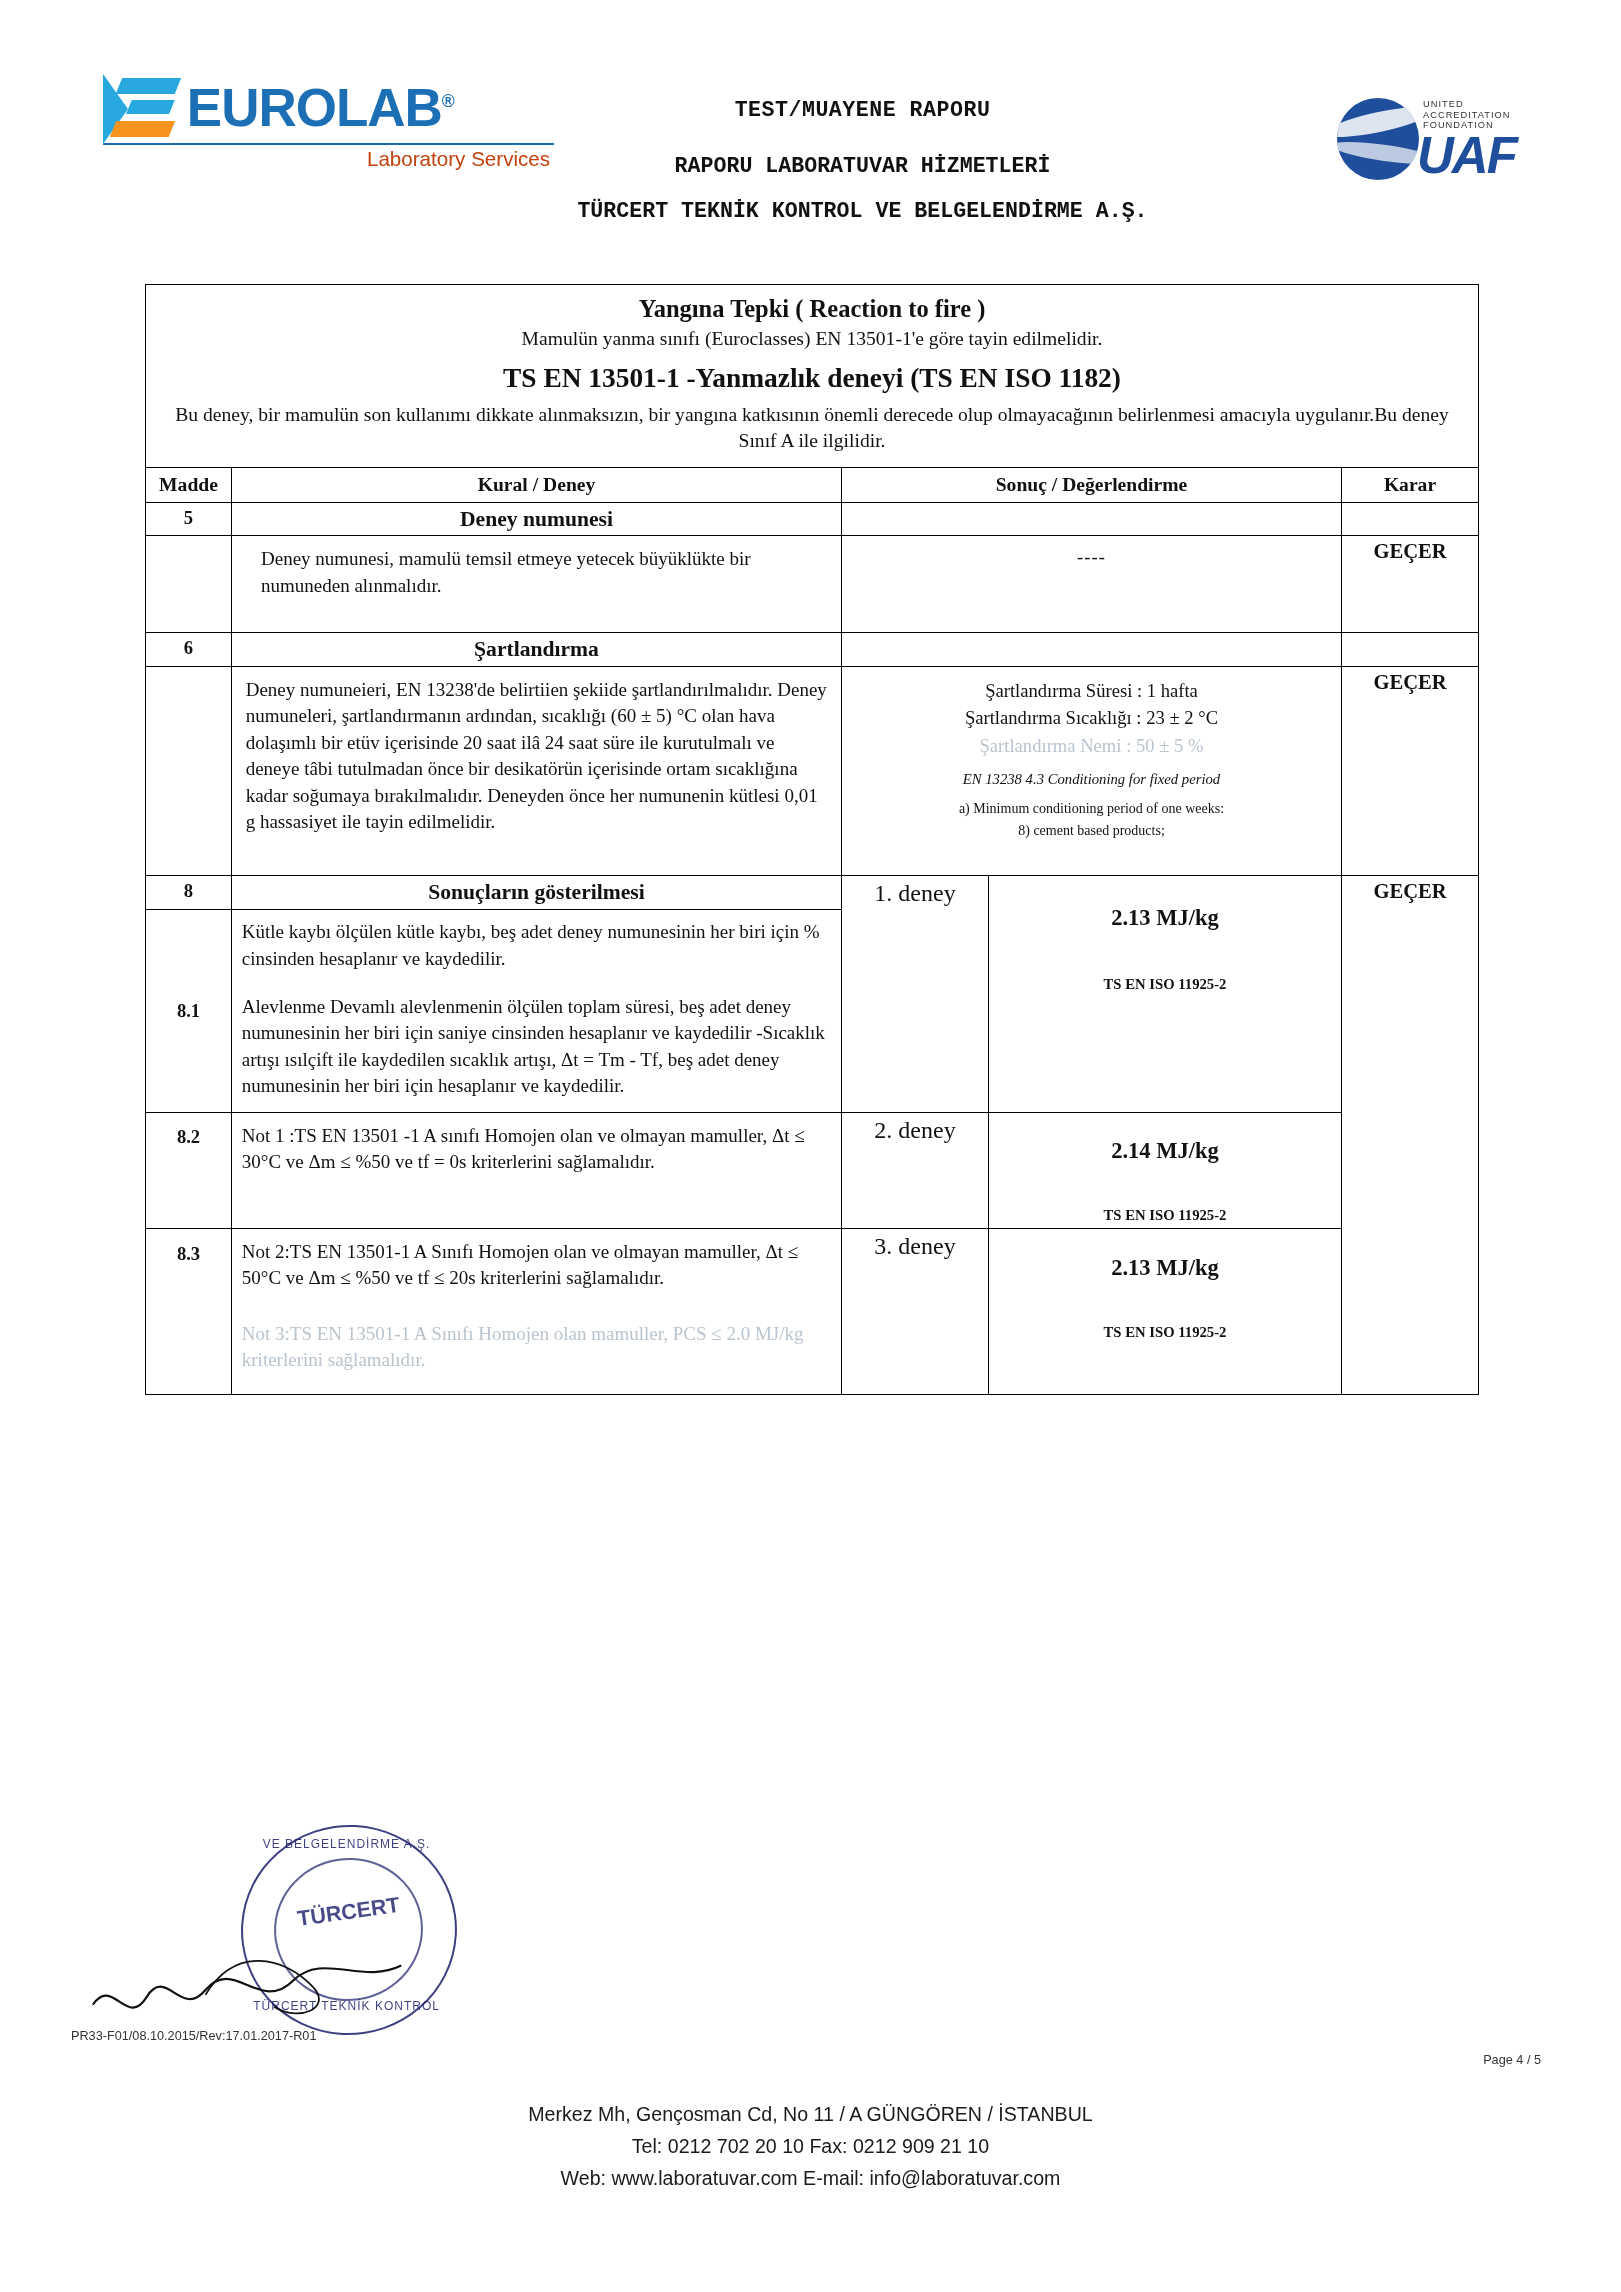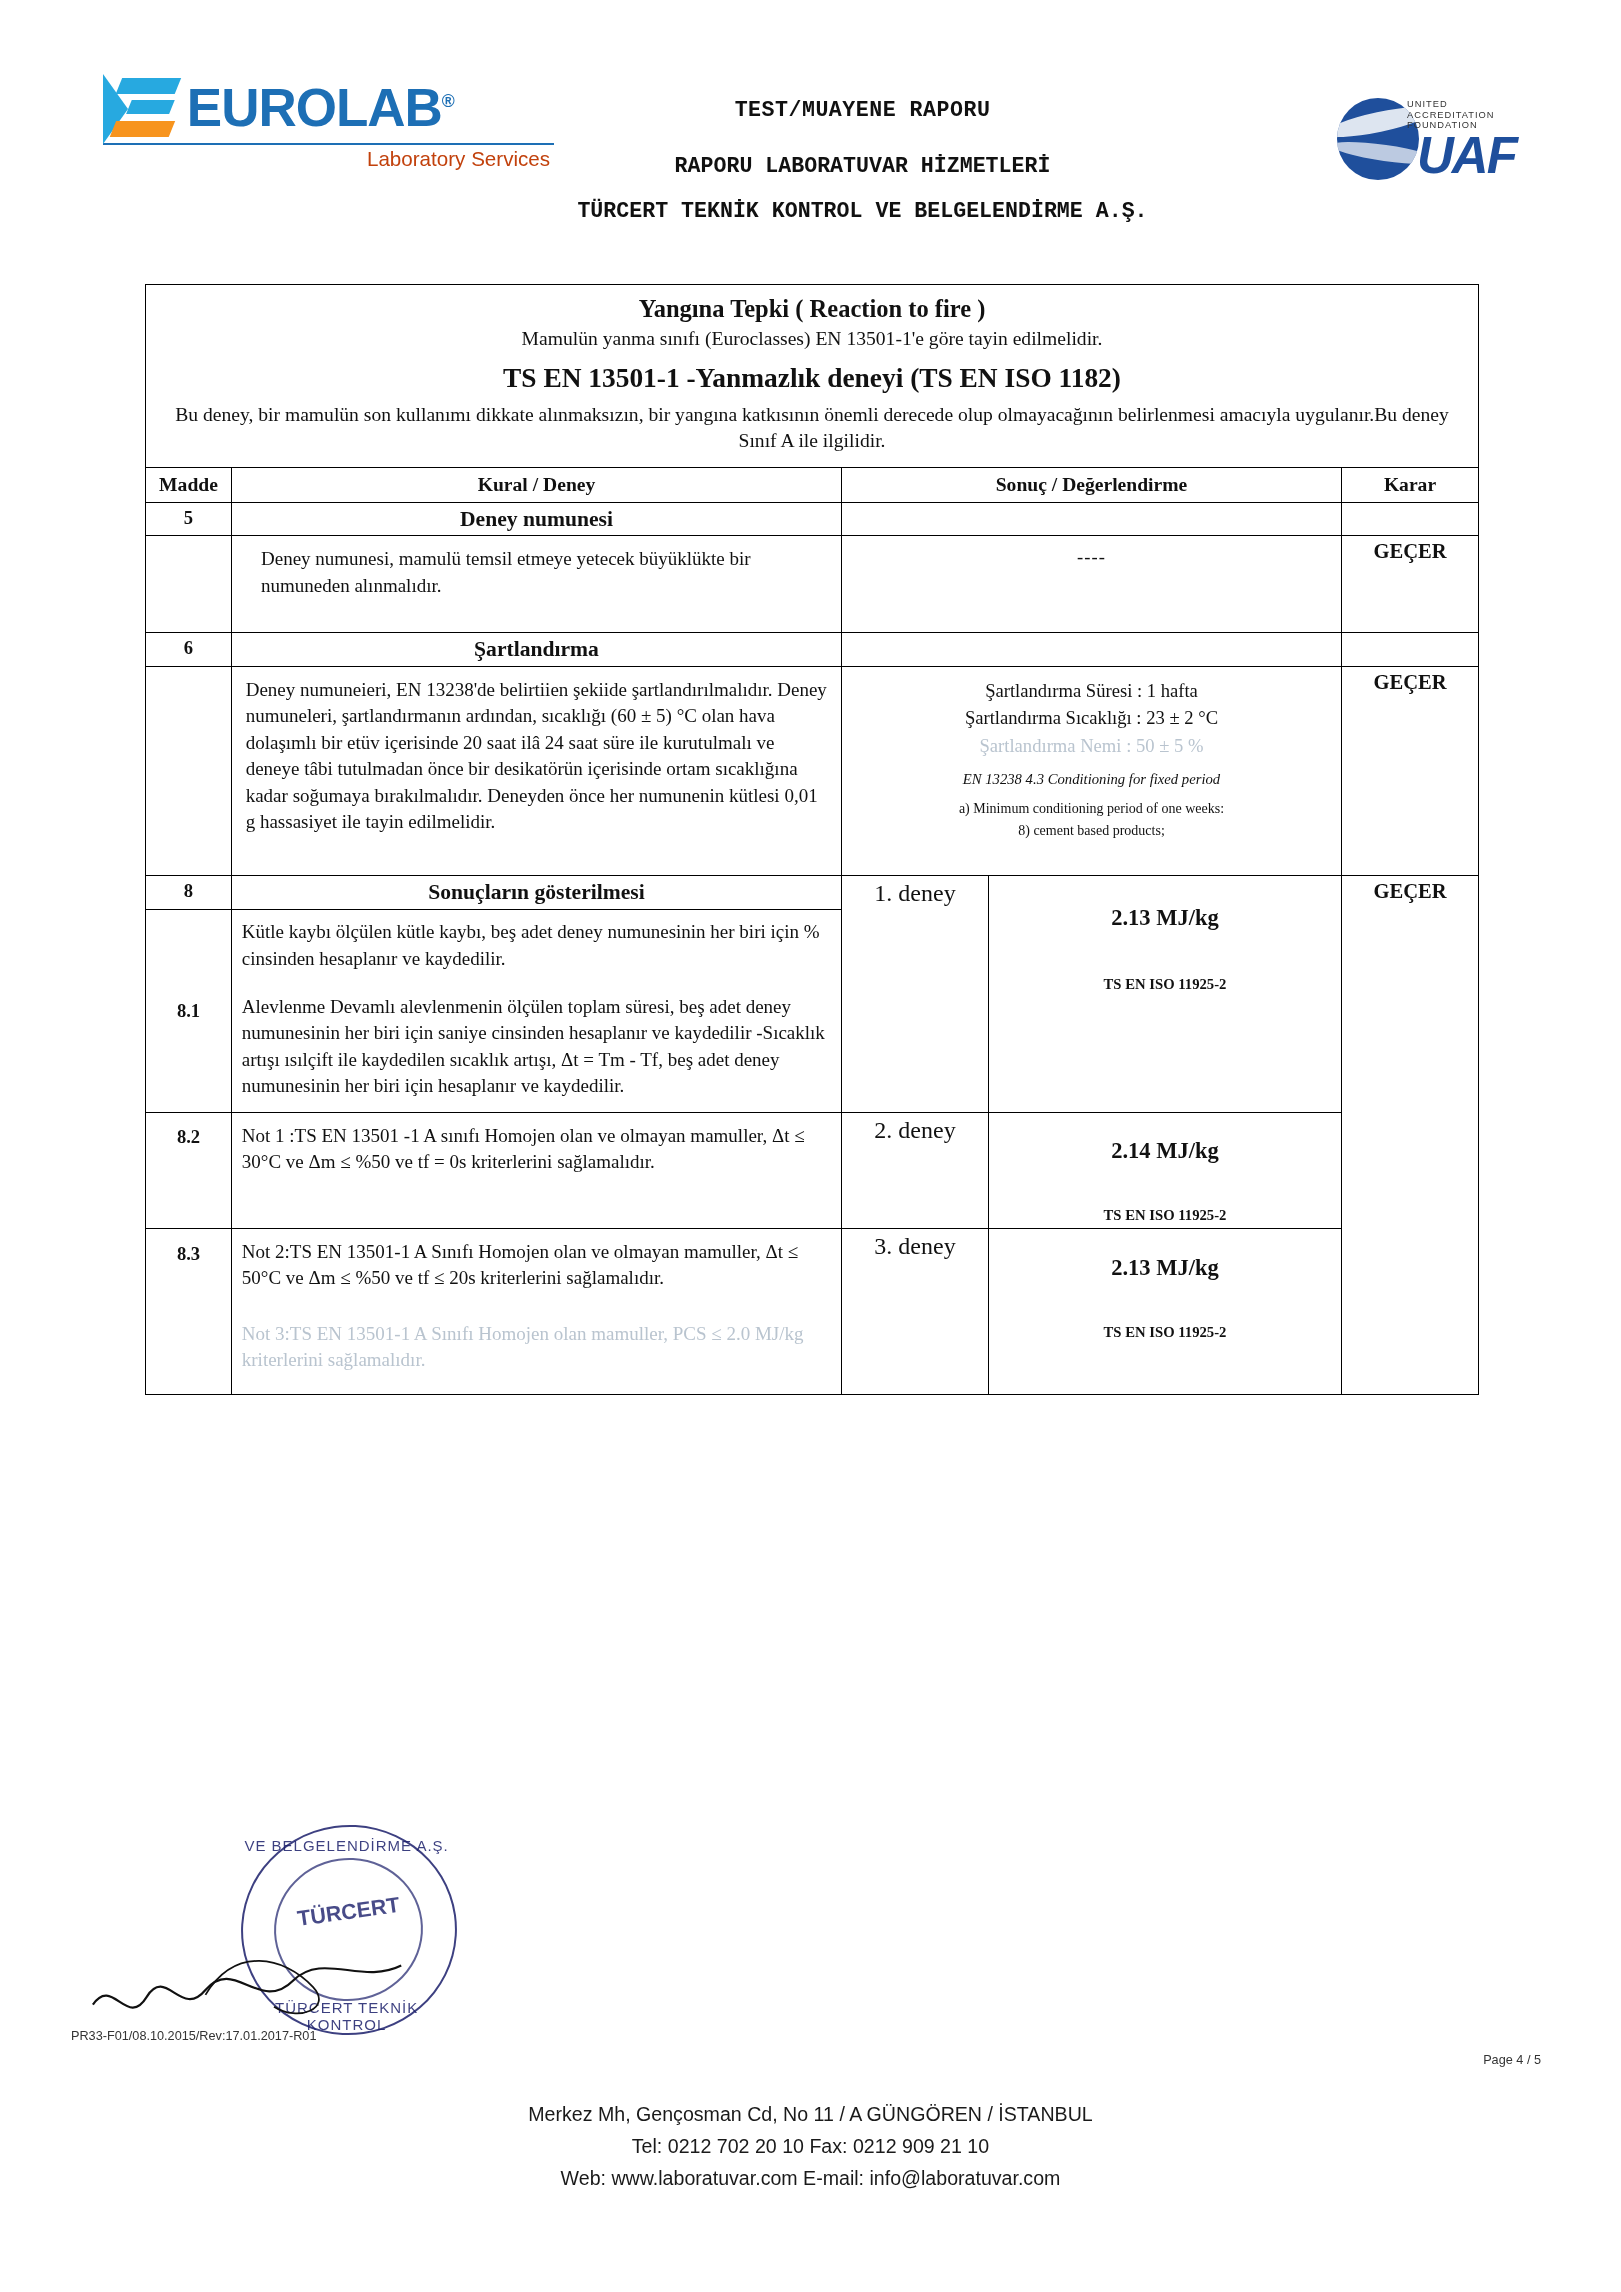--- a/index.html
+++ b/index.html
@@ -140,21 +140,21 @@
     position: absolute;
     left: -5.9px; top: 47px;
     width: 108px; height: 15.7px;
     background: #ffffff;
     opacity: 0.7;
     border-radius: 50%;
     transform: rotate(8deg);
   }
   .uaf .uaf-lines {
     position: absolute;
-    left: 80px;
+    left: 96px;
     top: 5.9px;
     font-family: "Liberation Sans", sans-serif;
     font-size: 9.3px;
     color: #333;
     letter-spacing: 1px;
     line-height: 10.8px;
     text-align: left;
   }
   .uaf .uaf-word {
     position: absolute;
@@ -292,21 +292,21 @@
     border-radius: 50%;
     opacity: 0.7;
     transform: rotate(-8deg);
   }
   .stamp .s-top, .stamp .s-bot {
     position: absolute;
     width: 212px;
     left: 17.6px;
     text-align: center;
     font-family: "Liberation Sans", sans-serif;
-    font-size: 15px;
+    font-size: 12px;
     color: #1b1f6b;
     letter-spacing: 1px;
     opacity: 0.85;
   }
   .stamp .s-top { top: 21.6px; }
   .stamp .s-bot { top: 184px; }
   .stamp .s-mid {
     position: absolute;
     left: 57px;
     top: 84px;

